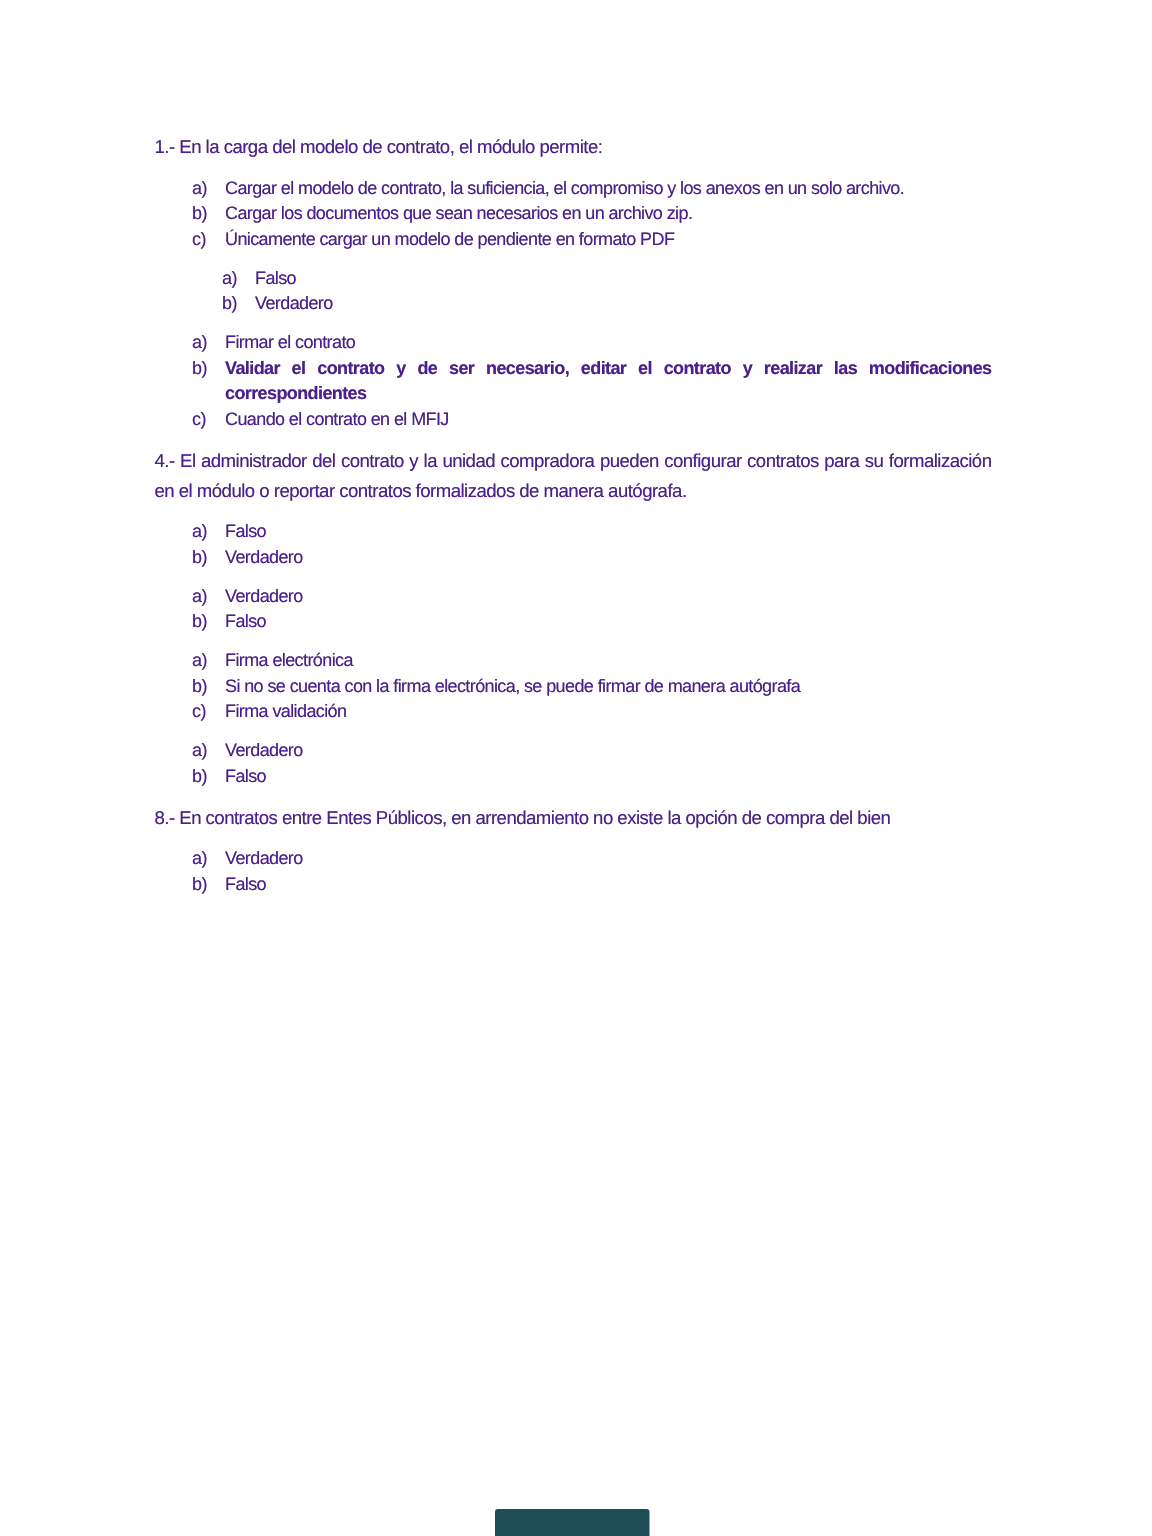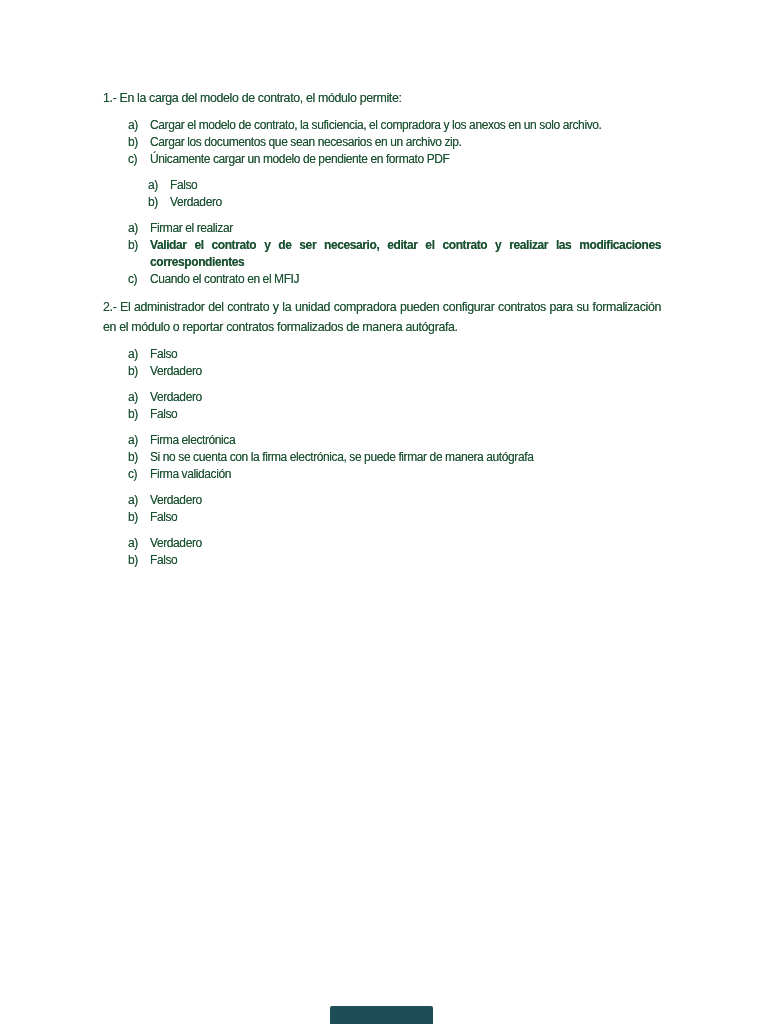--- a/index.html
+++ b/index.html
@@ -33,28 +33,28 @@
   .option.just .otext{text-align:justify;font-weight:bold;}
   .footer-pill{
     position:absolute;left:330px;bottom:0;width:103px;height:18px;
     border-radius:2px 2px 0 0;
   }
 </style>
 </head>
 <body>
 
 <div class="page">
-  <div class="content" style="color: #14532d;">
+  <div class="content" style="color: #4c1d95;">
 
     <section>
       <p class="q-title nowrap">1.- En la carga del modelo de contrato, el módulo permite:</p>
       <div class="options">
         <div class="option nowrap">
           <span class="marker">a)</span>
-          <span class="otext">Cargar el modelo de contrato, la suficiencia, el compradora y los anexos en un solo archivo.</span>
+          <span class="otext">Cargar el modelo de contrato, la suficiencia, el compromiso y los anexos en un solo archivo.</span>
         </div>
         <div class="option nowrap">
           <span class="marker">b)</span>
           <span class="otext">Cargar los documentos que sean necesarios en un archivo zip.</span>
         </div>
         <div class="option nowrap">
           <span class="marker">c)</span>
           <span class="otext">Únicamente cargar un modelo de pendiente en formato PDF</span>
         </div>
       </div>
@@ -70,35 +70,35 @@
           <span class="marker">b)</span>
           <span class="otext">Verdadero</span>
         </div>
       </div>
     </section>
 
     <section>
       <div class="options">
         <div class="option nowrap">
           <span class="marker">a)</span>
-          <span class="otext">Firmar el realizar</span>
+          <span class="otext">Firmar el contrato</span>
         </div>
         <div class="option just">
           <span class="marker">b)</span>
           <span class="otext">Validar el contrato y de ser necesario, editar el contrato y realizar las modificaciones correspondientes</span>
         </div>
         <div class="option nowrap">
           <span class="marker">c)</span>
           <span class="otext">Cuando el contrato en el MFIJ</span>
         </div>
       </div>
     </section>
 
     <section>
-      <p class="q-title just">2.- El administrador del contrato y la unidad compradora pueden configurar contratos para su formalización en el módulo o reportar contratos formalizados de manera autógrafa.</p>
+      <p class="q-title just">4.- El administrador del contrato y la unidad compradora pueden configurar contratos para su formalización en el módulo o reportar contratos formalizados de manera autógrafa.</p>
       <div class="options">
         <div class="option nowrap">
           <span class="marker">a)</span>
           <span class="otext">Falso</span>
         </div>
         <div class="option nowrap">
           <span class="marker">b)</span>
           <span class="otext">Verdadero</span>
         </div>
       </div>
@@ -141,20 +141,21 @@
           <span class="otext">Verdadero</span>
         </div>
         <div class="option nowrap">
           <span class="marker">b)</span>
           <span class="otext">Falso</span>
         </div>
       </div>
     </section>
 
     <section>
+      <p class="q-title nowrap">8.- En contratos entre Entes Públicos, en arrendamiento no existe la opción de compra del bien</p>
       <div class="options">
         <div class="option nowrap">
           <span class="marker">a)</span>
           <span class="otext">Verdadero</span>
         </div>
         <div class="option nowrap">
           <span class="marker">b)</span>
           <span class="otext">Falso</span>
         </div>
       </div>

